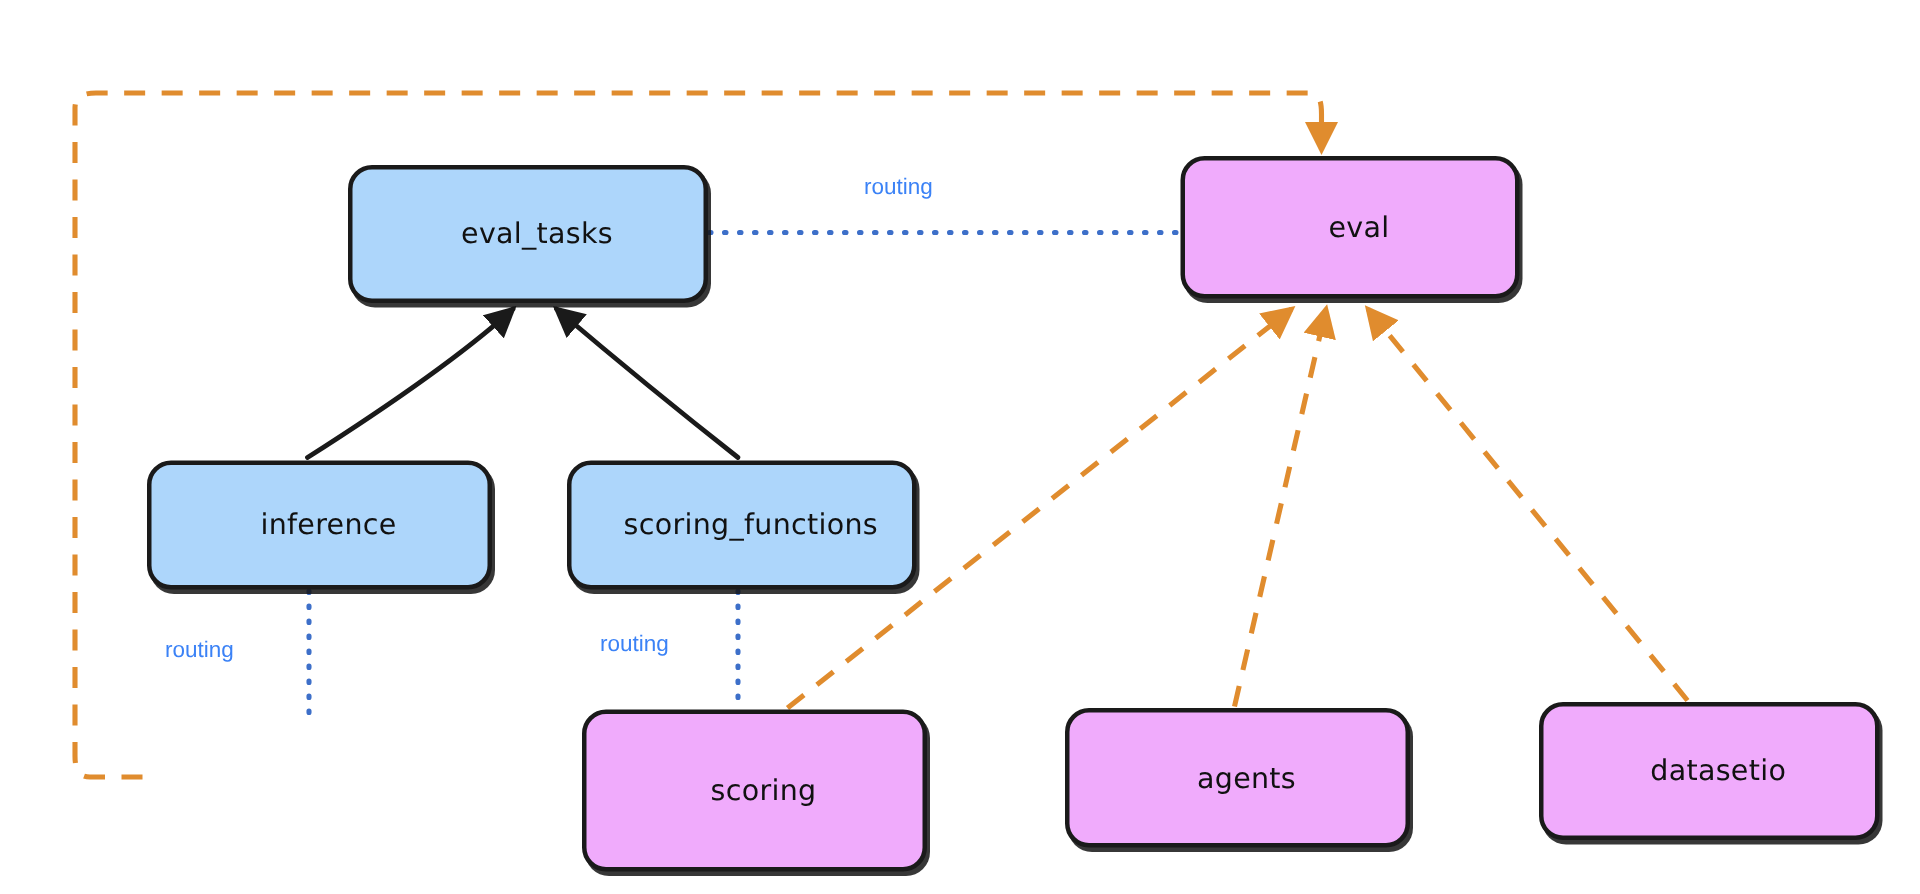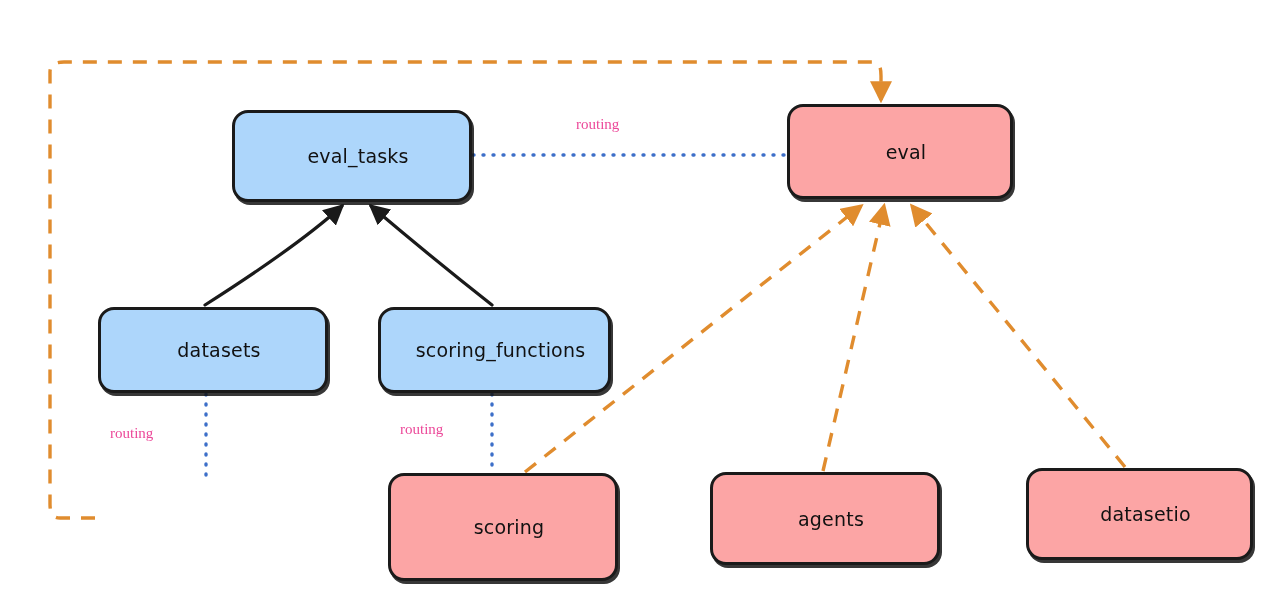--- a/index.html
+++ b/index.html
@@ -33,30 +33,30 @@
     align-items: center;
     justify-content: center;
     font-family: "DejaVu Sans", sans-serif;
     font-size: 19px;
     color: #111111;
     letter-spacing: 0.2px;
     box-shadow: 2px 3px 0 rgba(20,20,20,0.85);
     padding-left: 12px;
   }
   .node.blue  { background: #ADD6FB; }
-  .node.green { background: #fca5a5; }
+  .node.green { background: #f0abfc; }
   .node-label {
     pointer-events: none;
     white-space: nowrap;
   }
   .edge-label {
     position: absolute;
-    font-family: Liberation Serif, serif;
+    font-family: Liberation Sans, sans-serif;
     font-size: 15px;
-    color: #ec4899;
+    color: #3b82f6;
     white-space: nowrap;
   }
 </style>
 </head>
 <body>
 
 <div id="canvas">
 
   <svg id="edges" viewBox="0 0 1280 596" xmlns="http://www.w3.org/2000/svg">
     <defs>
@@ -89,21 +89,21 @@
 
   <div class="node blue" style="left:232px; top:110px; width:240px; height:92px;">
     <span class="node-label">eval_tasks</span>
   </div>
 
   <div class="node green" style="left:787px; top:104px; width:226px; height:95px;">
     <span class="node-label">eval</span>
   </div>
 
   <div class="node blue" style="left:98px; top:307px; width:230px; height:86px;">
-    <span class="node-label">datasets</span>
+    <span class="node-label">inference</span>
   </div>
 
   <div class="node blue" style="left:378px; top:307px; width:233px; height:86px;">
     <span class="node-label">scoring_functions</span>
   </div>
 
 
   <div class="node green" style="left:388px; top:473px; width:230px; height:108px;">
     <span class="node-label">scoring</span>
   </div>

